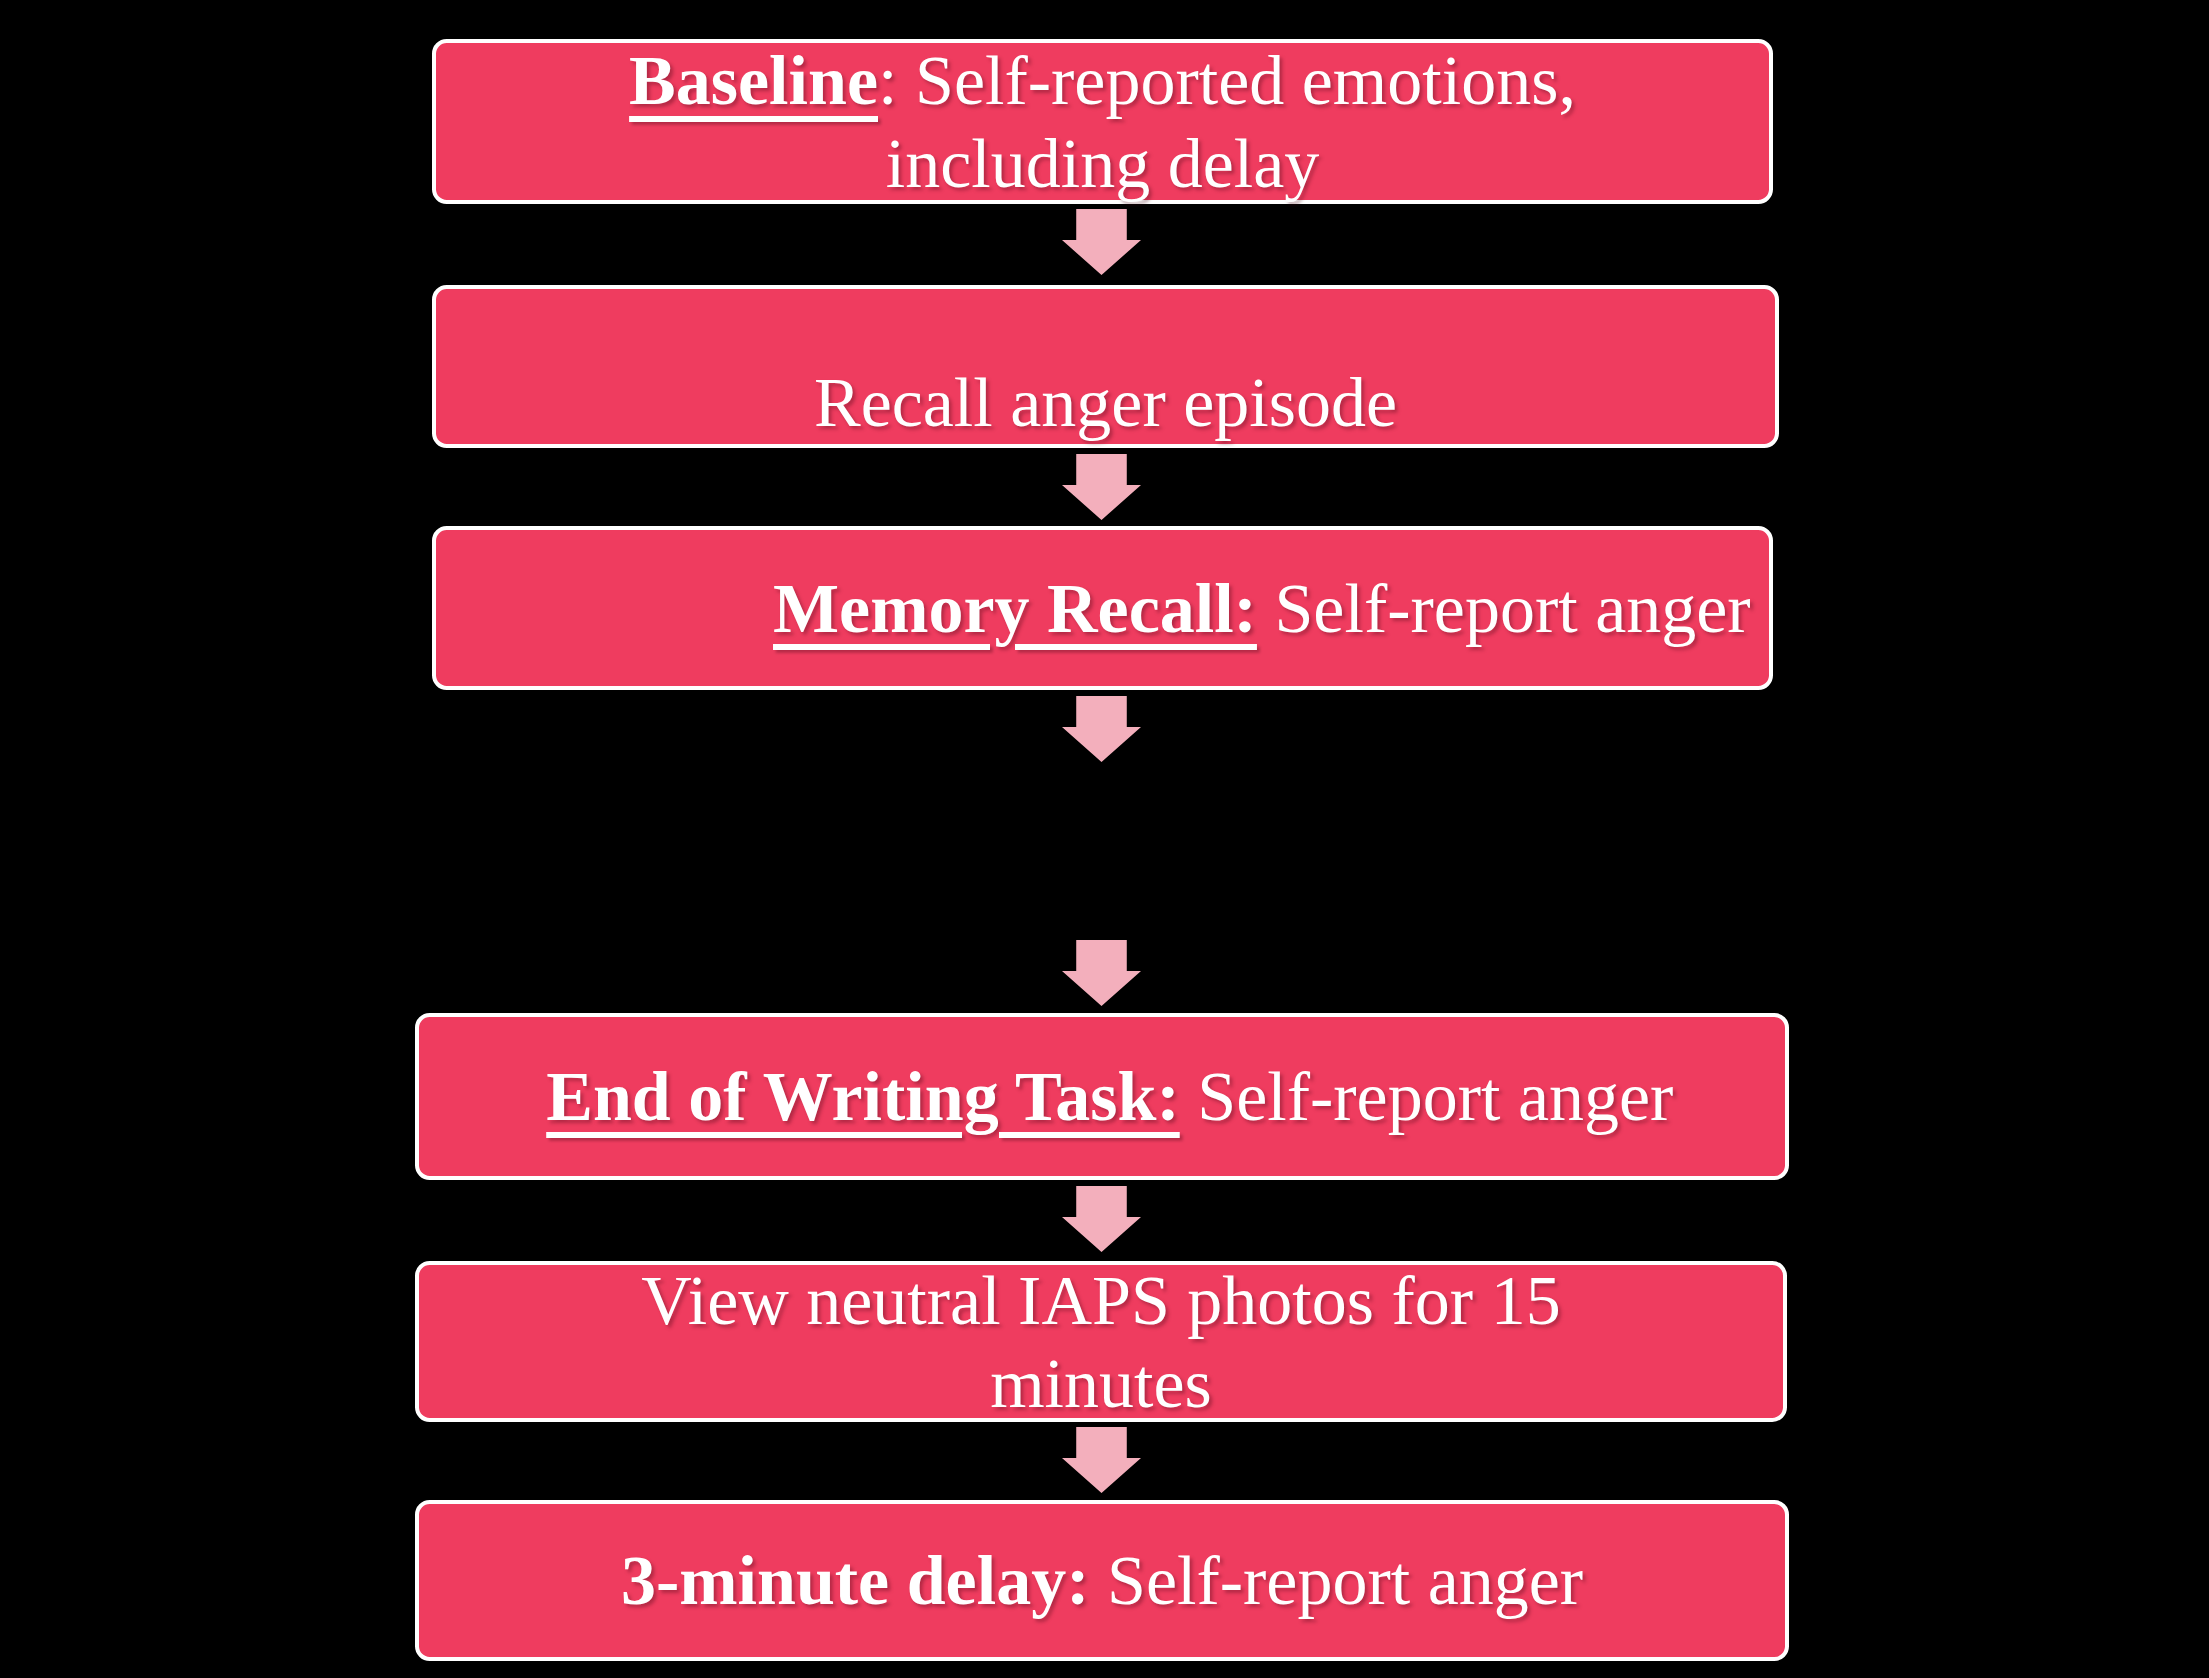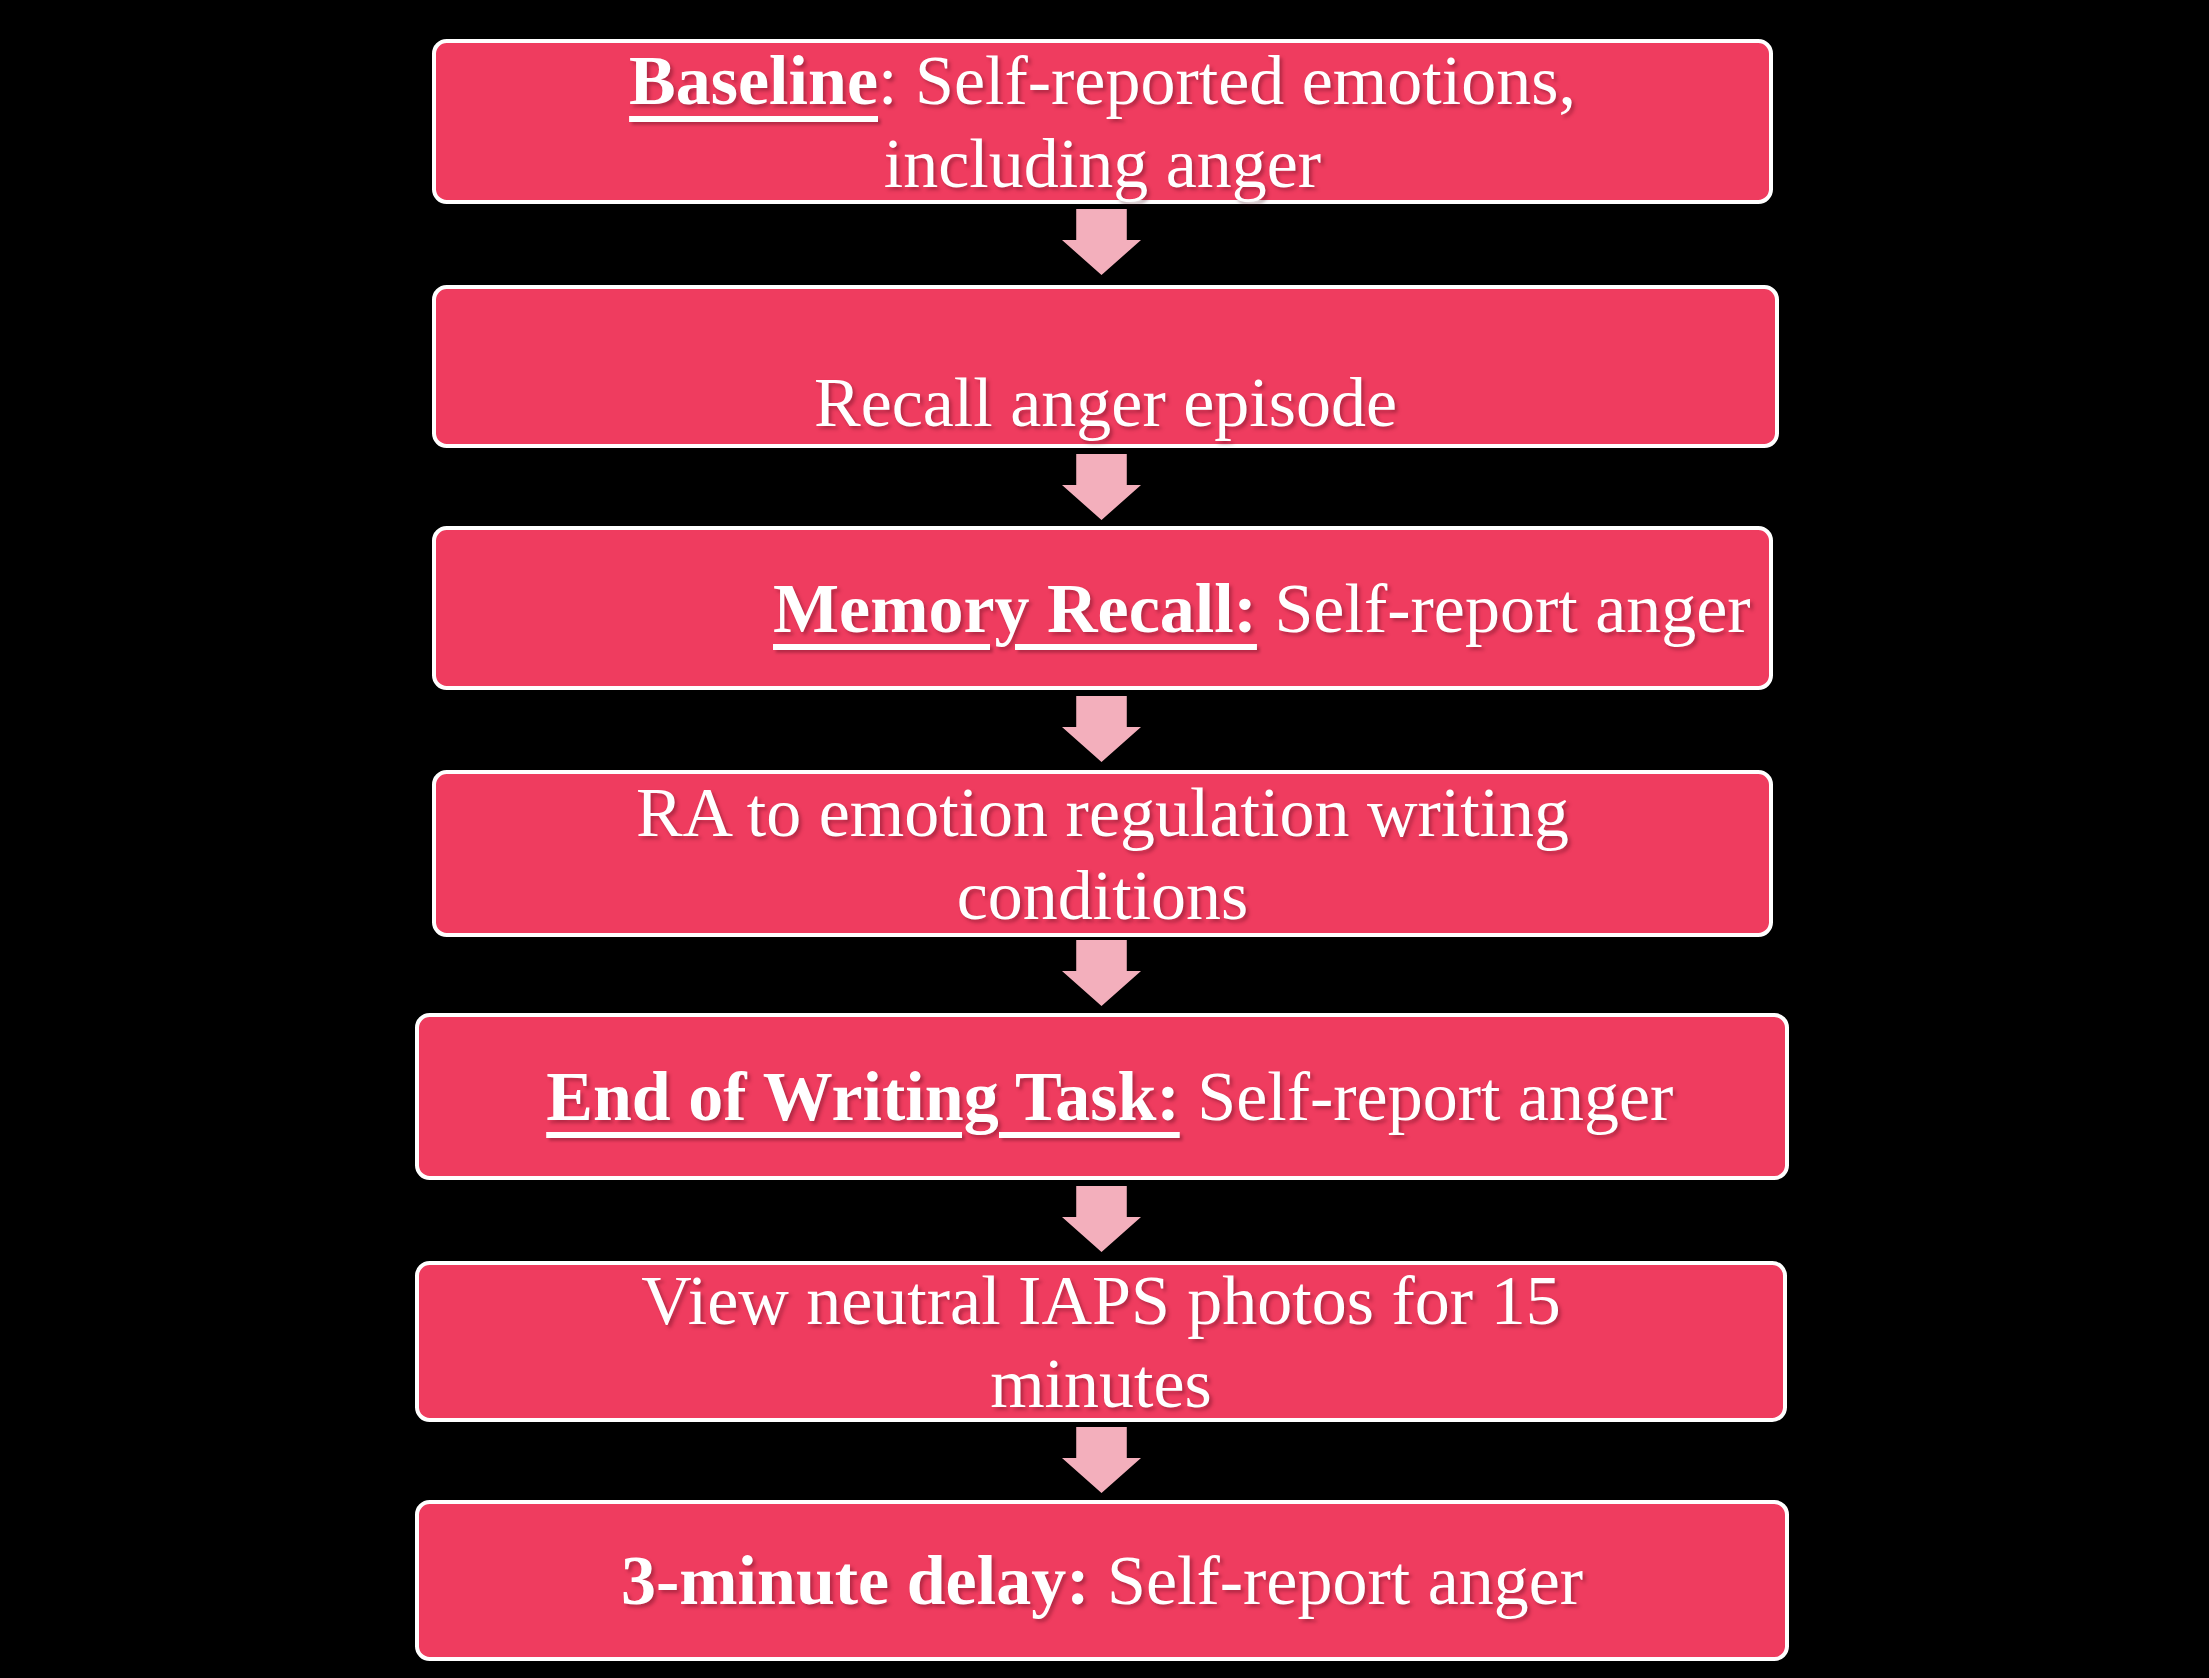--- a/index.html
+++ b/index.html
@@ -44,43 +44,39 @@
     clip-path:polygon(18% 0, 82% 0, 82% 47%, 100% 47%, 50% 100%, 0 47%, 18% 47%);
   }
 </style>
 </head>
 <body>
 
 <div id="canvas">
 
   <div class="flow-box" style="left:432px;top:39px;width:1341px;height:165px;">
     <div class="line"><span class="strong u">Baseline</span><span>: Self-reported emotions,</span></div>
-    <div class="line">including anger</div>
+    <div class="line">including delay</div>
   </div>
 
   <div class="down-arrow" style="left:1062px;top:209px;"></div>
 
   <div class="flow-box" style="left:432px;top:285px;width:1347px;height:163px;justify-content:flex-end;">
     <div class="line"><span>Recall anger episode</span></div>
 
   </div>
 
   <div class="down-arrow" style="left:1062px;top:454px;"></div>
 
   <div class="flow-box" style="left:432px;top:526px;width:1341px;height:164px;align-items:flex-end;">
     <div class="line"><span class="strong u">Memory Recall:</span><span> Self-report anger</span></div>
 
   </div>
 
   <div class="down-arrow" style="left:1062px;top:696px;"></div>
 
-  <div class="flow-box" style="left:432px;top:770px;width:1341px;height:167px;">
-    <div class="line"><span>RA to emotion regulation writing</span></div>
-    <div class="line">conditions</div>
-  </div>
 
   <div class="down-arrow" style="left:1062px;top:940px;"></div>
 
   <div class="flow-box" style="left:415px;top:1013px;width:1374px;height:167px;padding-left:34px;">
     <div class="line"><span class="strong u">End of Writing Task:</span><span> Self-report anger</span></div>
 
   </div>
 
   <div class="down-arrow" style="left:1062px;top:1186px;"></div>
 

